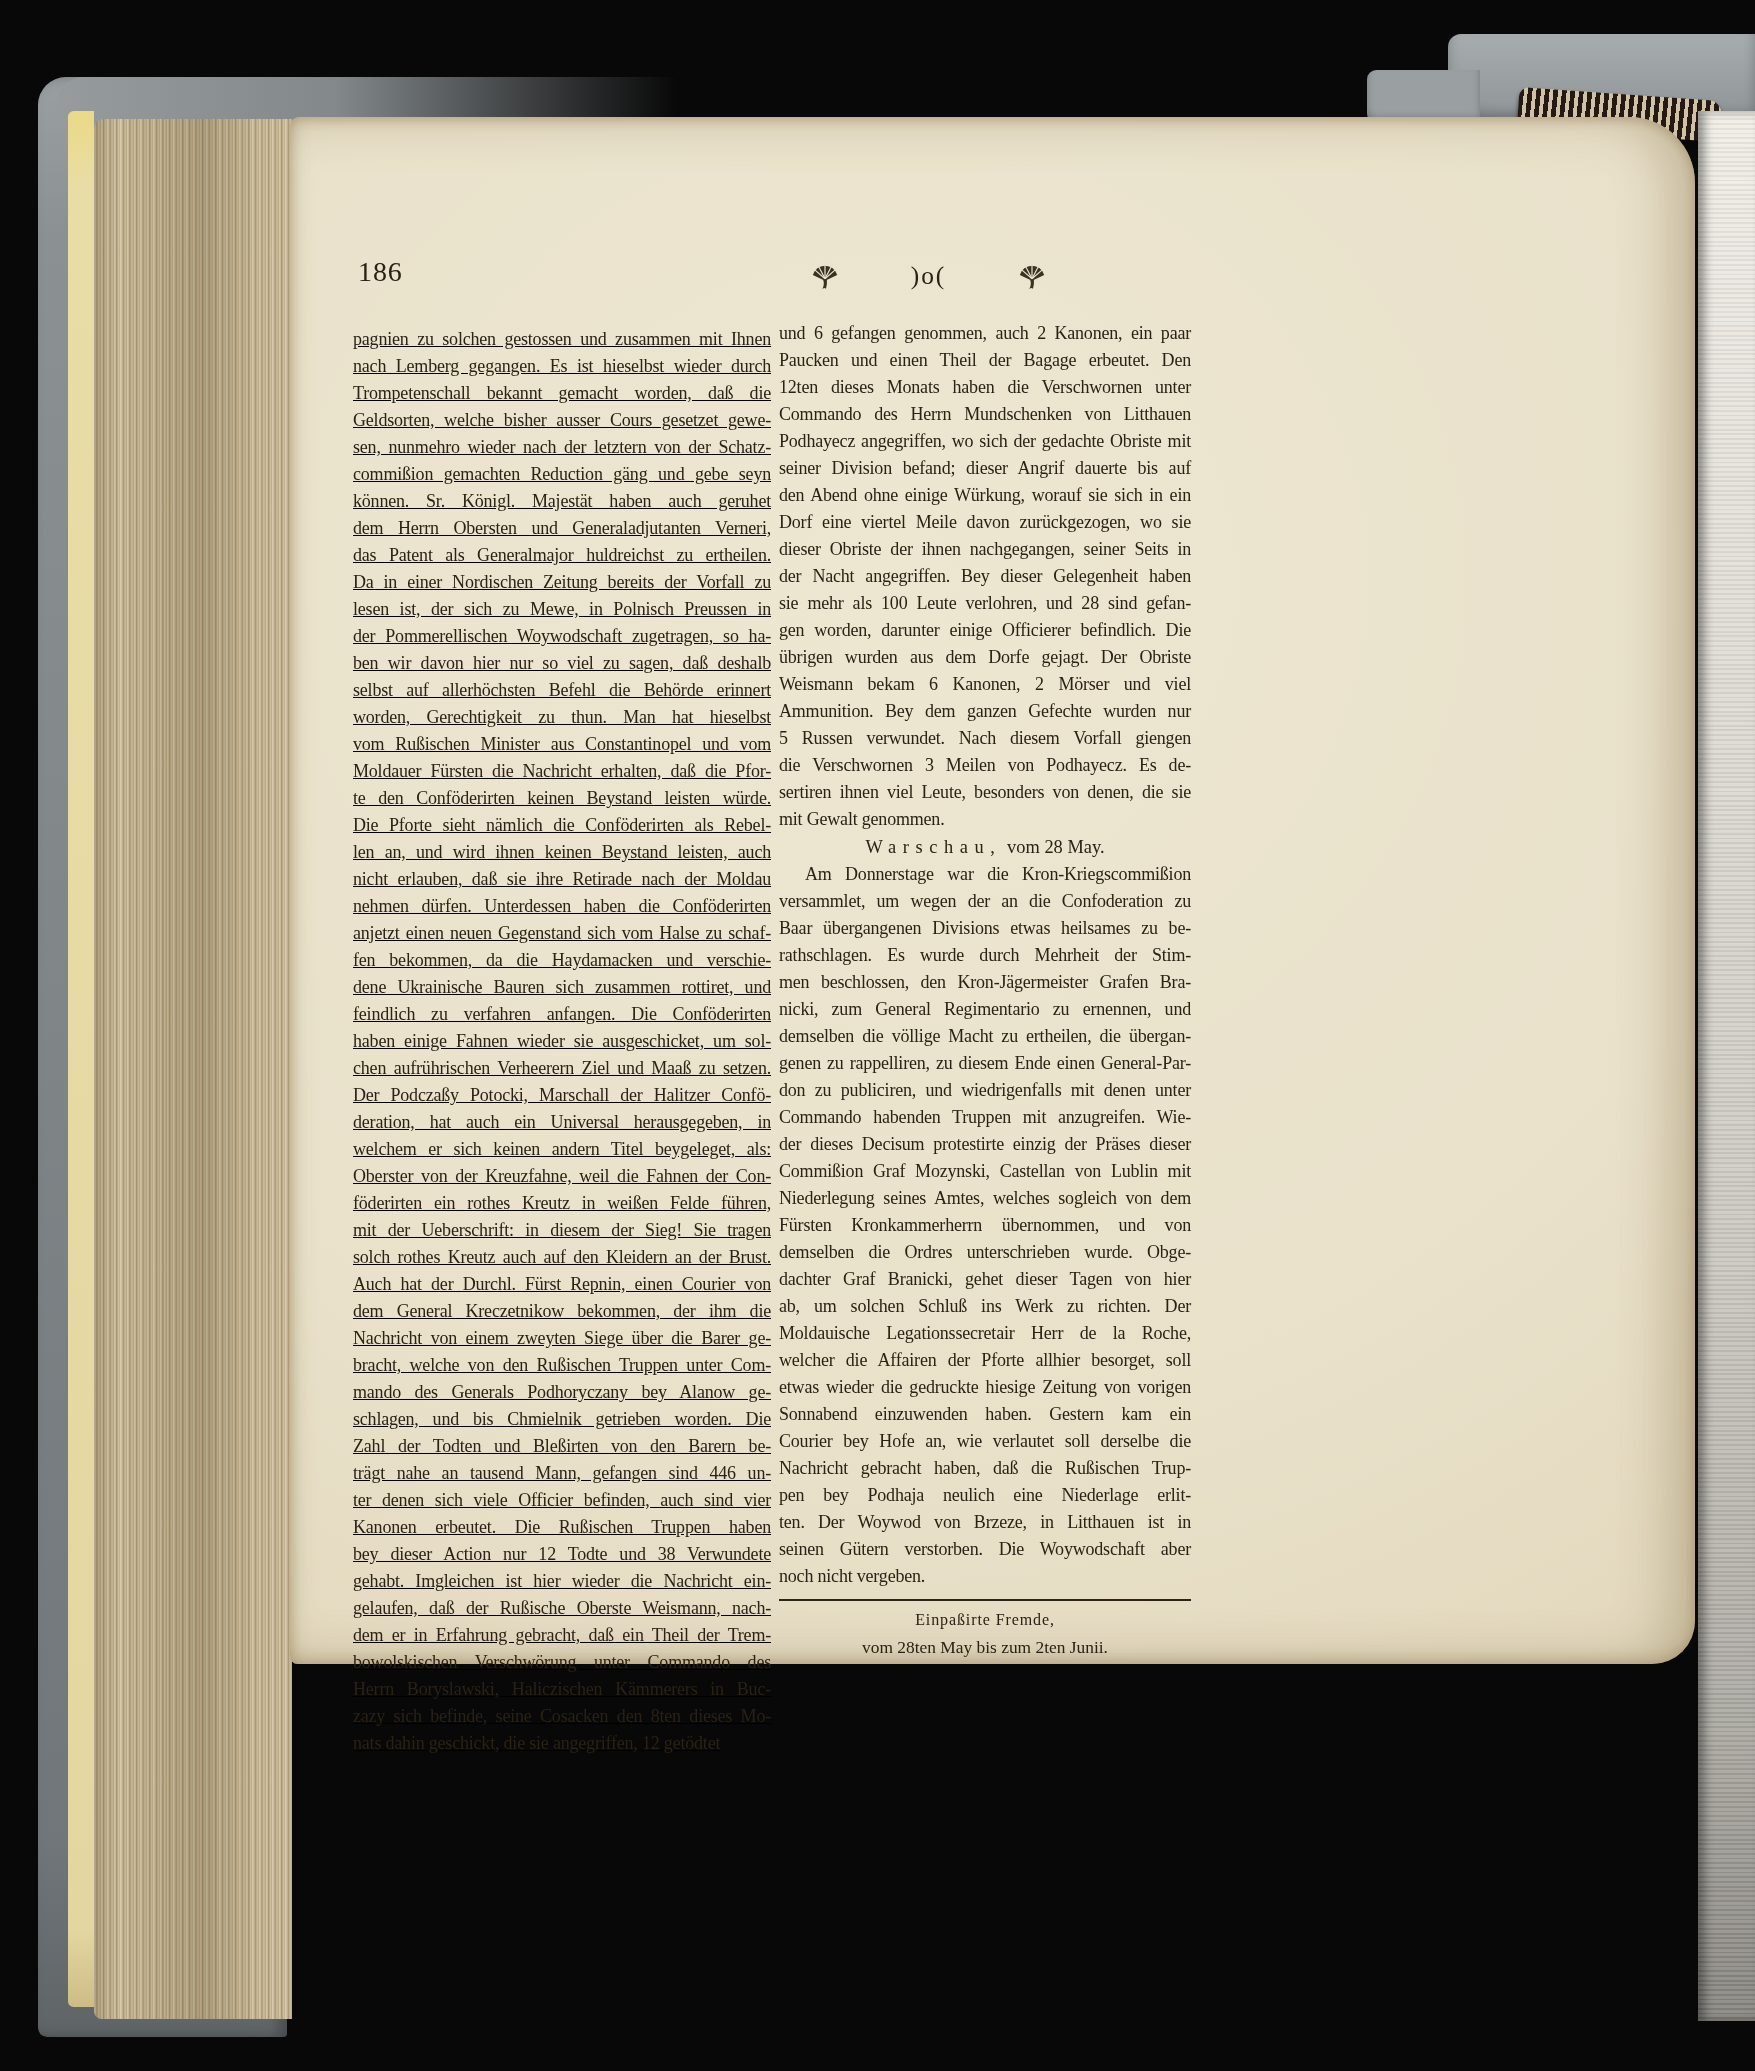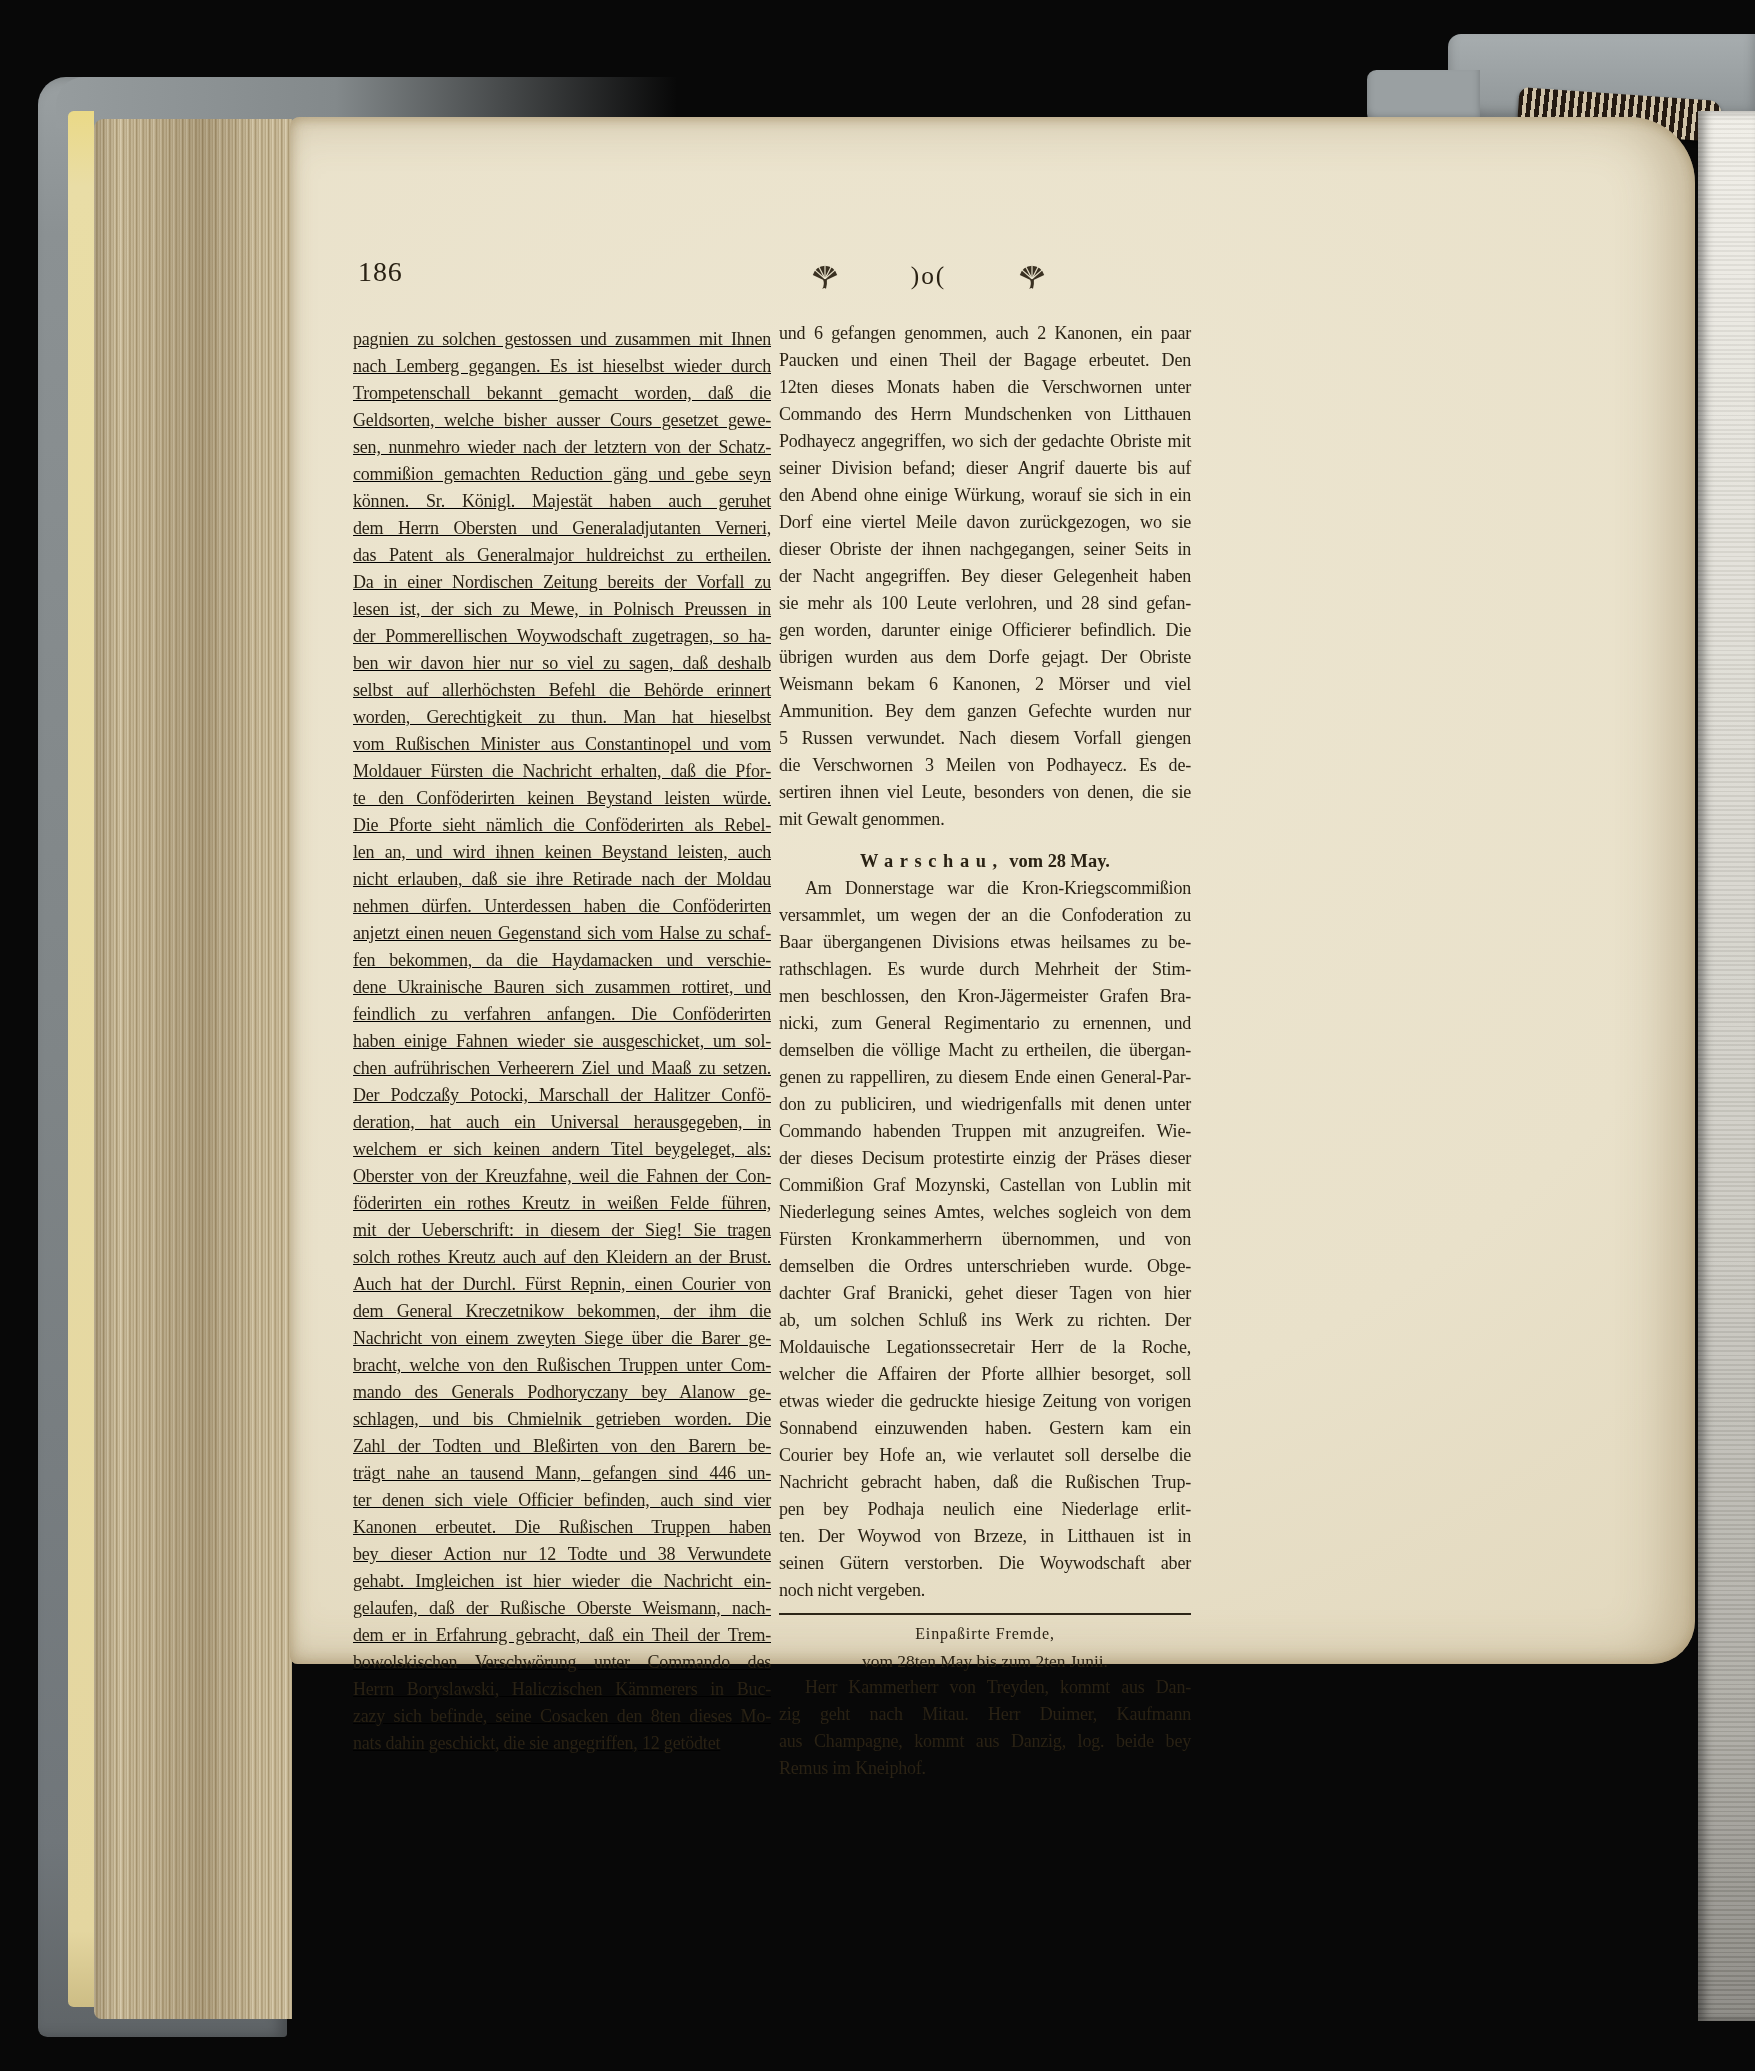--- a/index.html
+++ b/index.html
@@ -91,21 +91,21 @@
     text-align:justify; text-align-last:justify;
     letter-spacing:-0.2px;
     color:#2a2214;
   }
   .col .tline:last-child,
   .repeat-block .tline:last-child { text-align-last:left; }
   .indent .tline:first-child { text-indent:26px; }
 
   .heading-warschau {
     height:28px; line-height:28px; text-align:center;
-    font-size:18.4px; color:#2a2214; margin-top:14px;font-weight:bold;
+    font-size:18.4px; color:#2a2214; margin-top:0;
   }
   .heading-warschau .spread { letter-spacing:6.6px; }
   .heading-warschau .plain  { letter-spacing:0; margin-left:5.6px; }
 
   .rule {
     border:0; border-top:2.8px solid #2c2517;
     margin:9.4px 0 4.7px 0; width:100%;
   }
   .heading-fremde {
     height:28px; line-height:28px; text-align:center;
@@ -274,22 +274,16 @@
         <div class="tline">ten. Der Woywod von Brzeze, in Litthauen ist in</div>
         <div class="tline">seinen Gütern verstorben. Die Woywodschaft aber</div>
         <div class="tline">noch nicht vergeben.</div>
       </div>
 
     <hr class="rule">
 
     <div class="heading-fremde">Einpaßirte Fremde,</div>
     <div class="subheading-fremde">vom 28ten May bis zum 2ten Junii.</div>
 
-    <div class="repeat-block indent">
-        <div class="tline">Herr Kammerherr von Treyden, kommt aus Dan-</div>
-        <div class="tline">zig geht nach Mitau. Herr Duimer, Kaufmann</div>
-        <div class="tline">aus Champagne, kommt aus Danzig, log. beide bey</div>
-        <div class="tline">Remus im Kneiphof.</div>
-      </div>
 
   </div>
 </div>
 
 
 </body></html>

